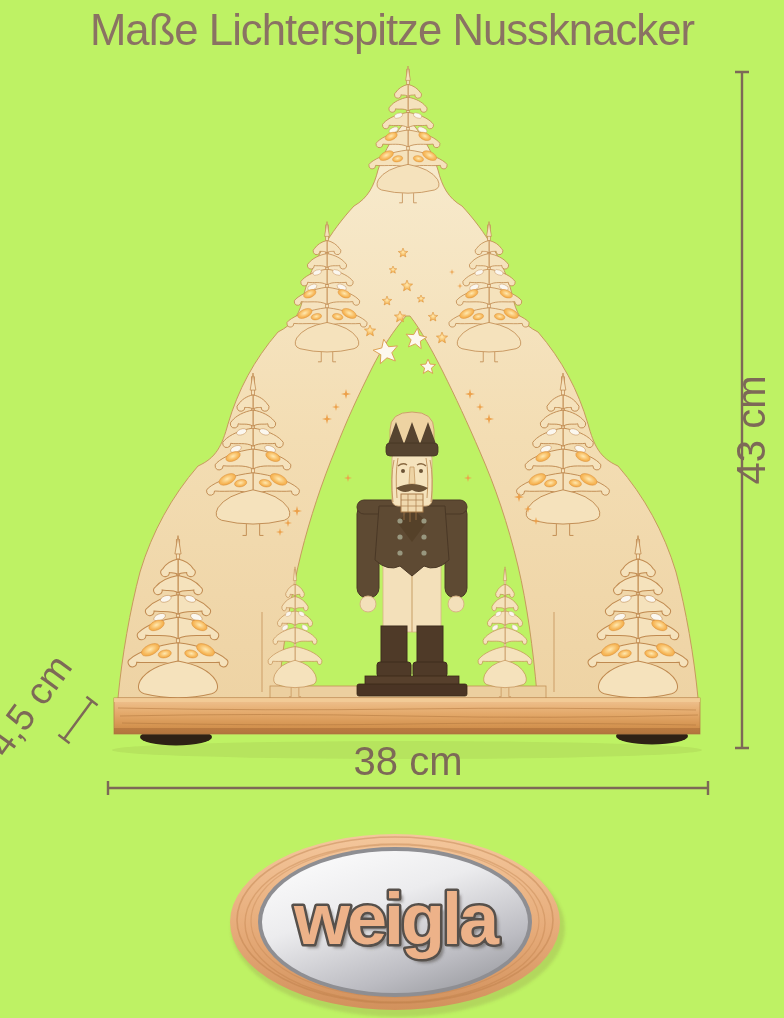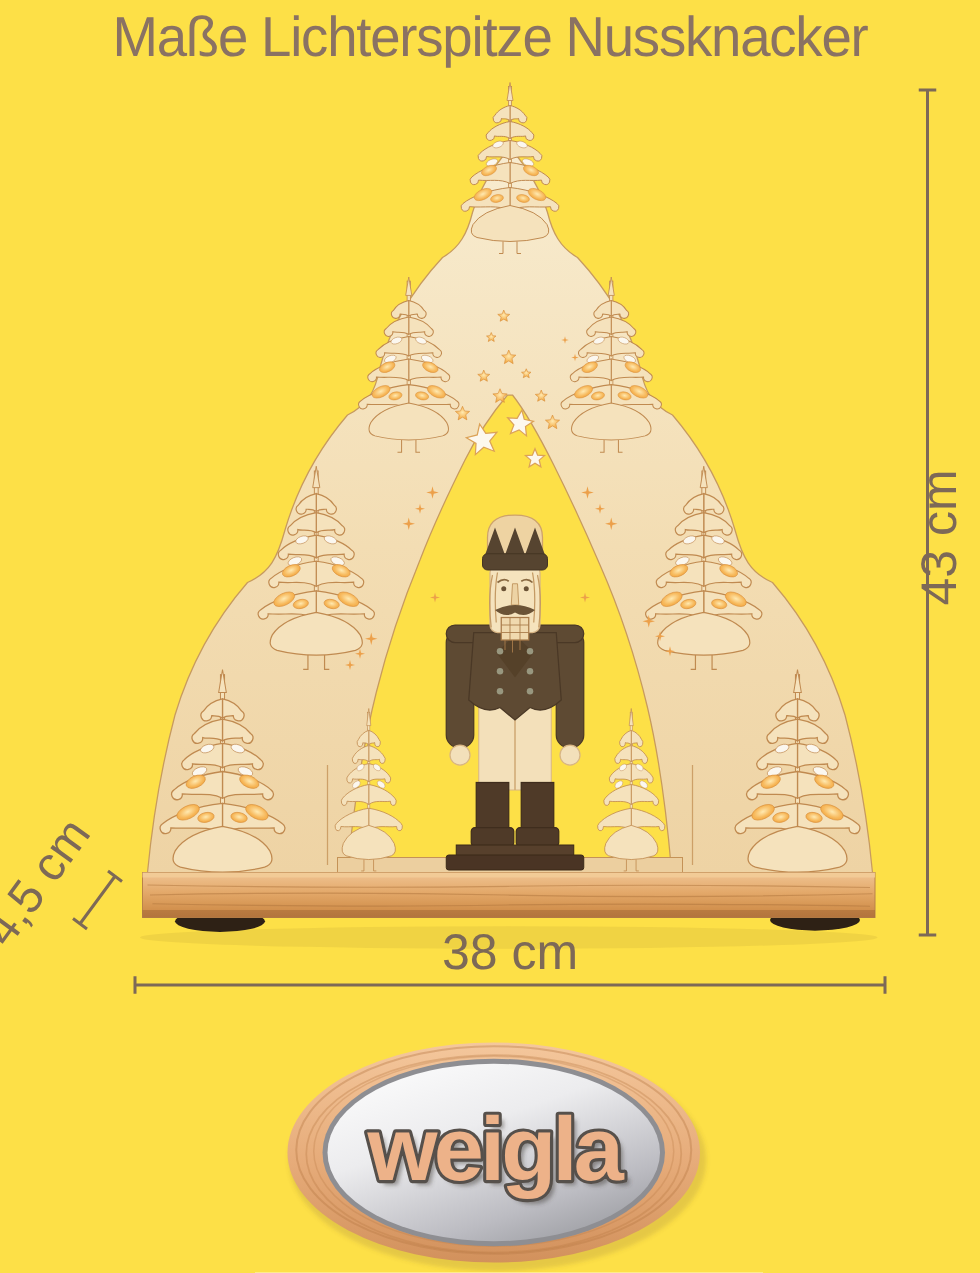--- a/index.html
+++ b/index.html
@@ -19,21 +19,21 @@
     letter-spacing:-1px;
     transform:scaleX(.97);
     color:#8a7263;
   }
   svg{position:absolute;top:0;left:0;}
   text{font-family:"Liberation Sans",sans-serif;}
 </style>
 </head>
 <body>
 
-<div class="canvas" style="background: #fde047;">
+<div class="canvas" style="background: #bef264;">
 
   <h1 class="page-title" style="color: rgb(138, 114, 99);">Maße Lichterspitze Nussknacker</h1>
 
   <svg id="scene" width="784" height="1018" viewBox="0 0 784 1018">
     <defs>
       <linearGradient id="bodyWood" x1="0" y1="0" x2="0" y2="1">
         <stop offset="0" stop-color="#f8ecd0"></stop>
         <stop offset="0.55" stop-color="#f3ddb3"></stop>
         <stop offset="1" stop-color="#eed3a4"></stop>
       </linearGradient>

